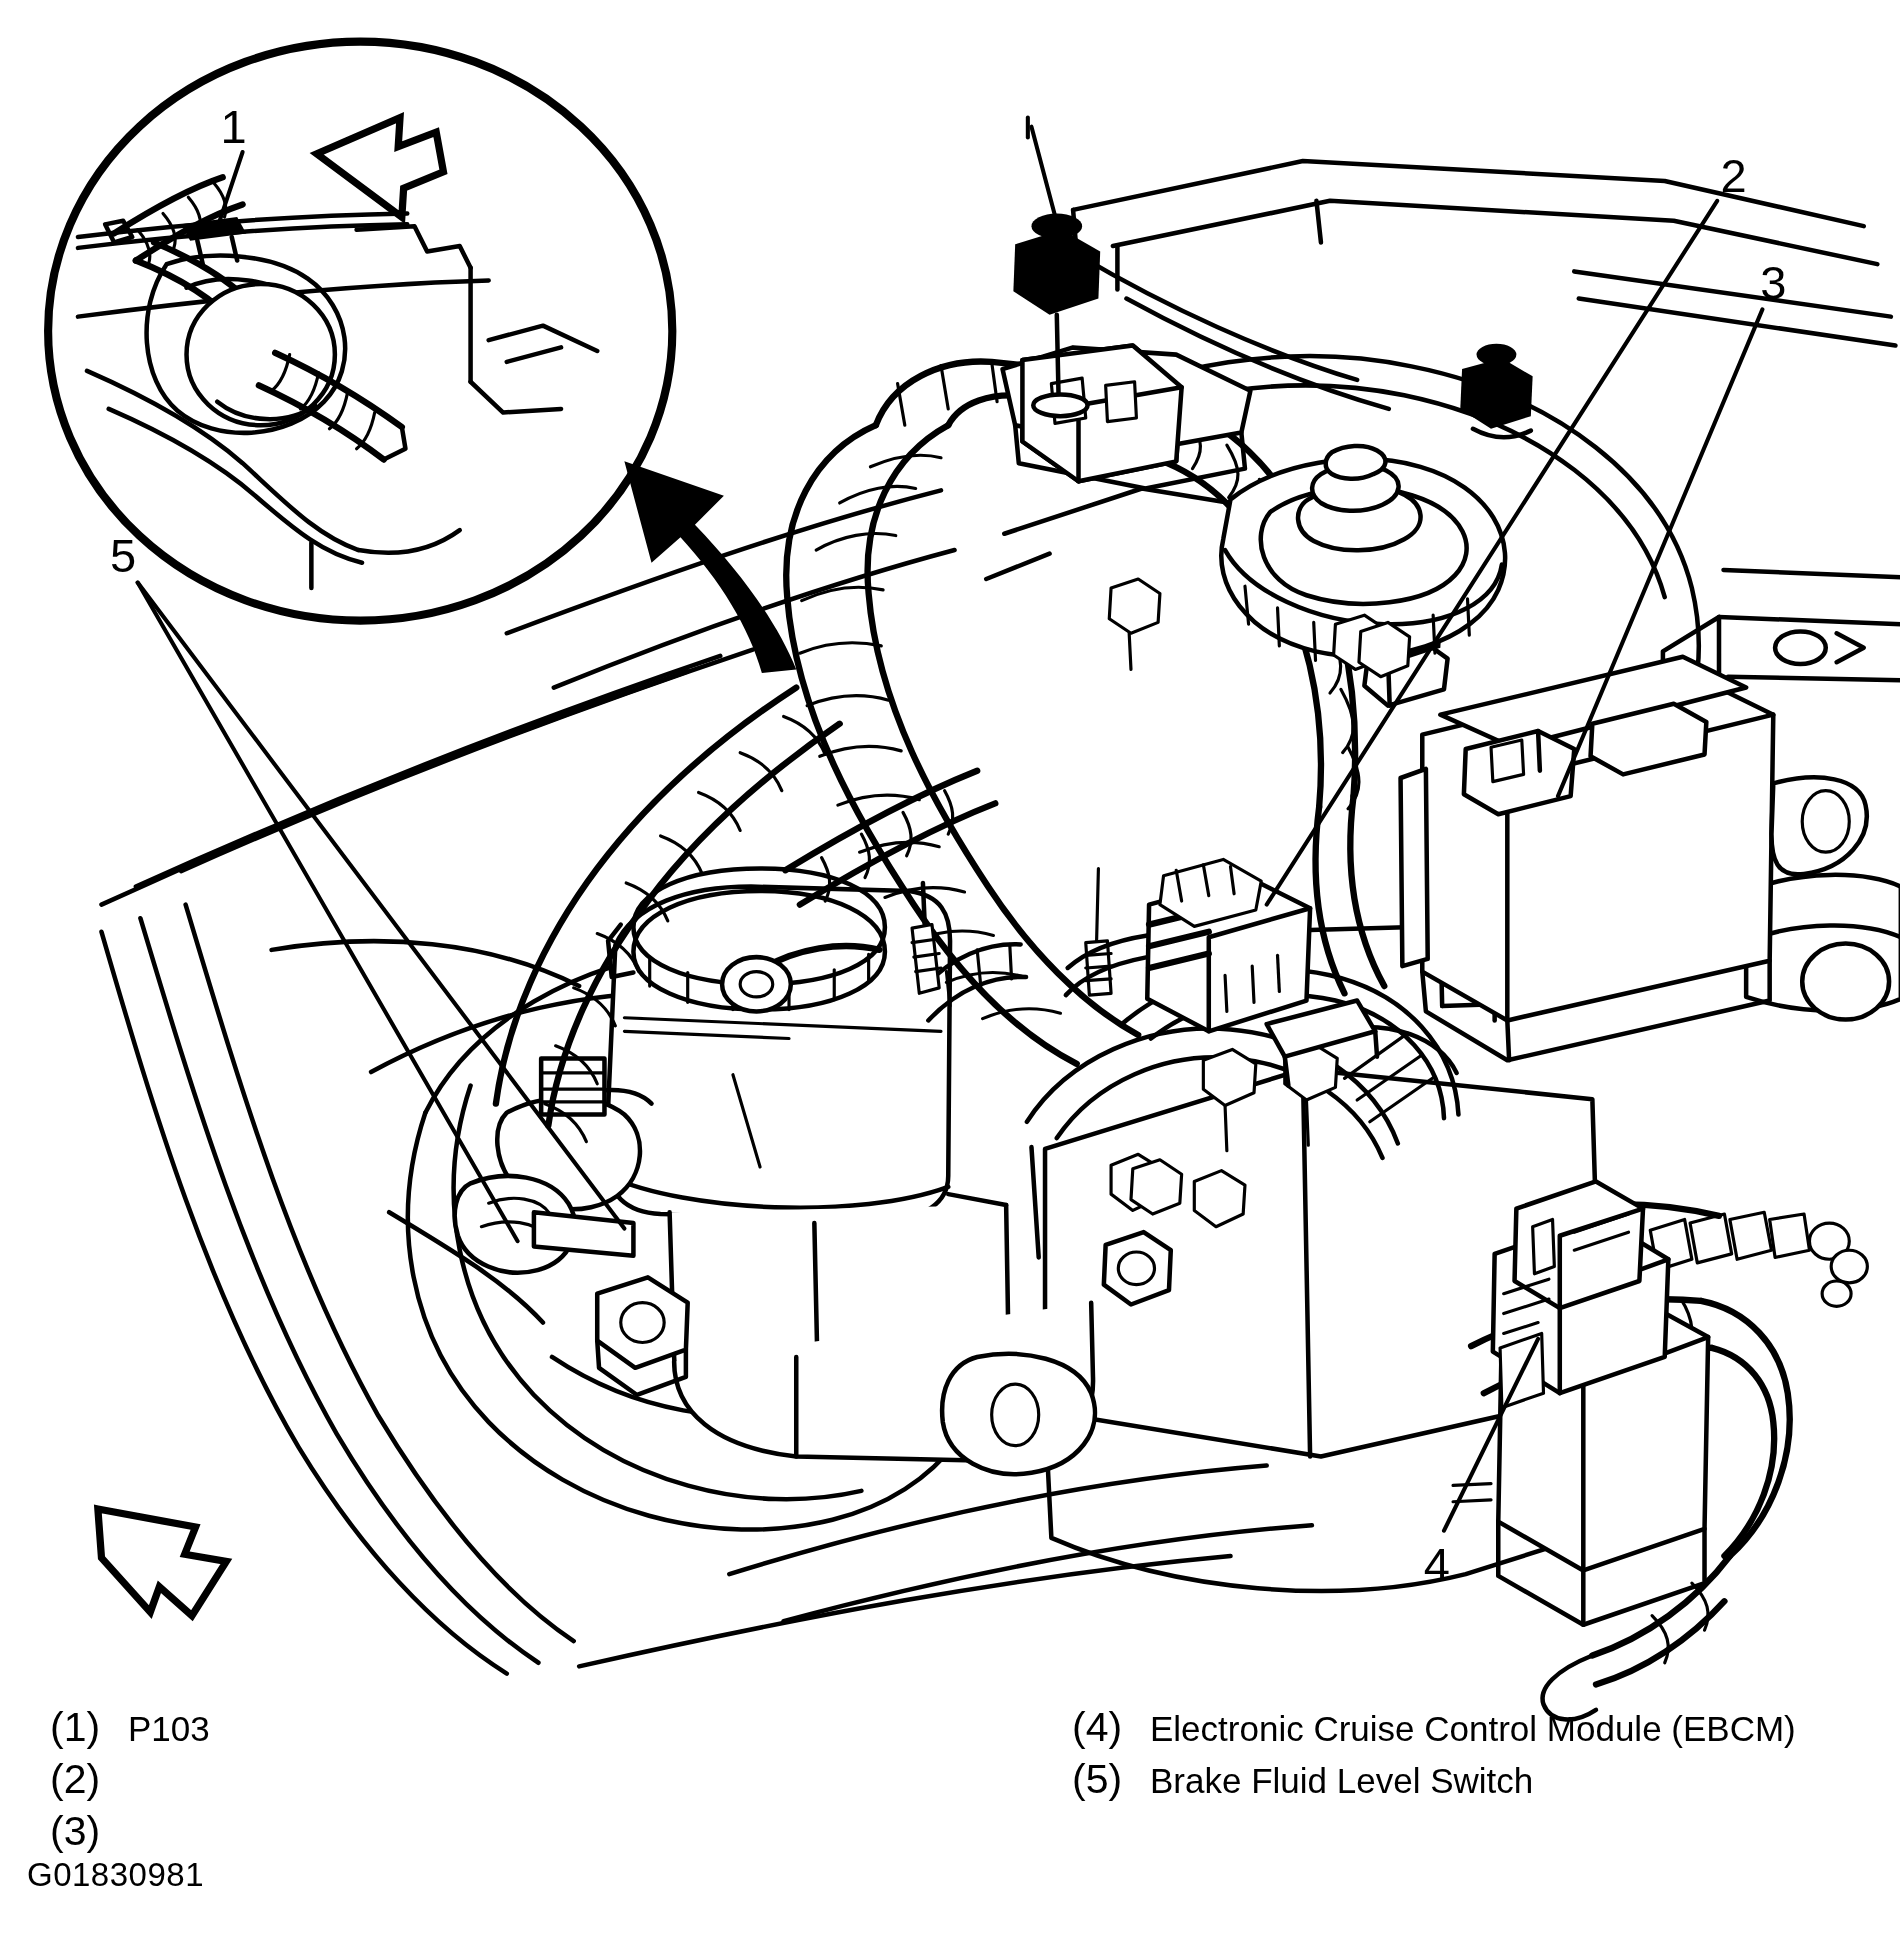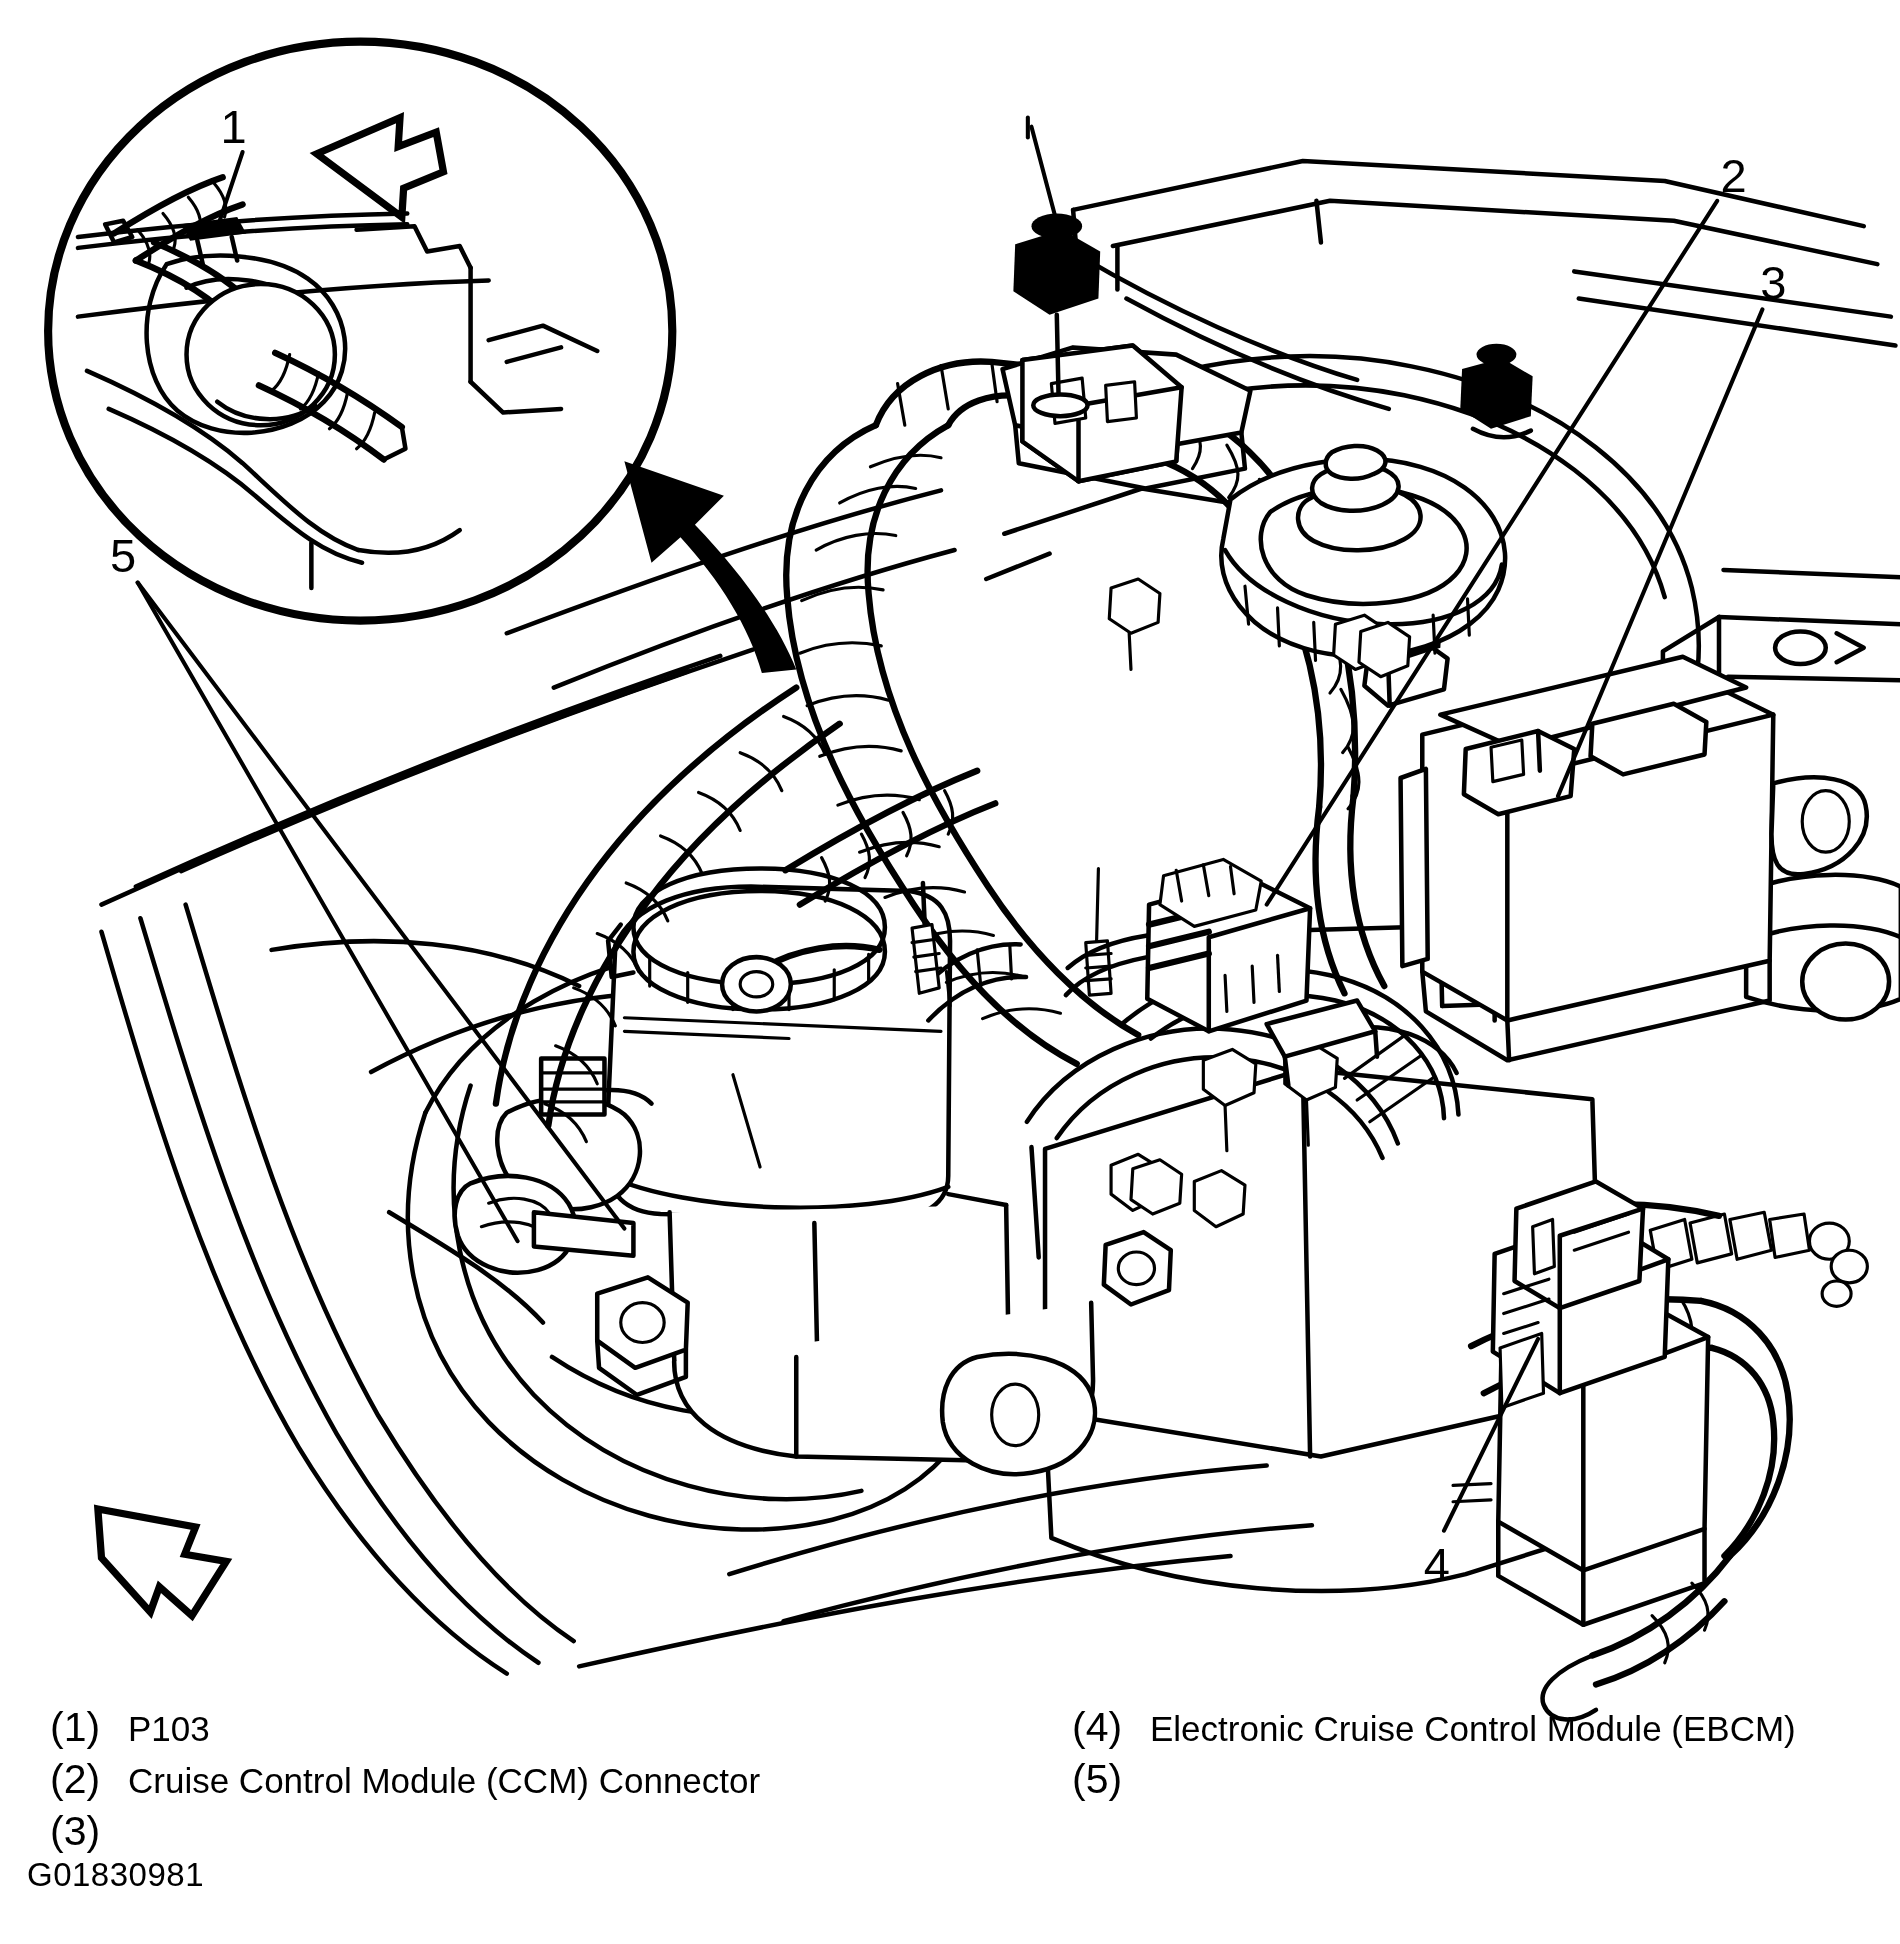--- a/index.html
+++ b/index.html
@@ -584,34 +584,34 @@
 
   <div id="legend">
 
     <div class="legend-col" id="legend-col-left">
       <div class="legend-row">
         <span class="legend-num">(1)</span>
         <span class="legend-label">P103</span>
       </div>
       <div class="legend-row">
         <span class="legend-num">(2)</span>
-        <span class="legend-label">Cruise Control Module (CCM) Connector</span>
       </div>
       <div class="legend-row">
         <span class="legend-num">(3)</span>
       </div>
     </div>
 
     <div class="legend-col" id="legend-col-right">
       <div class="legend-row">
         <span class="legend-num">(4)</span>
         <span class="legend-label">Electronic Cruise Control Module (EBCM)</span>
       </div>
       <div class="legend-row">
         <span class="legend-num">(5)</span>
+        <span class="legend-label">Brake Fluid Level Switch</span>
       </div>
     </div>
 
   </div>
 
   <div id="figure-id">G01830981</div>
 
 </div>
 
 

